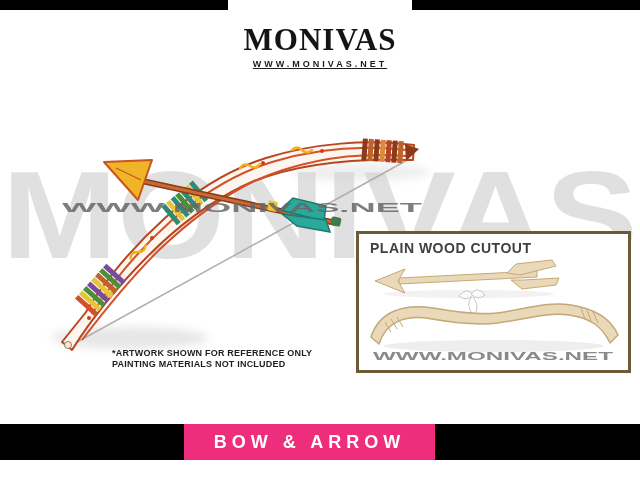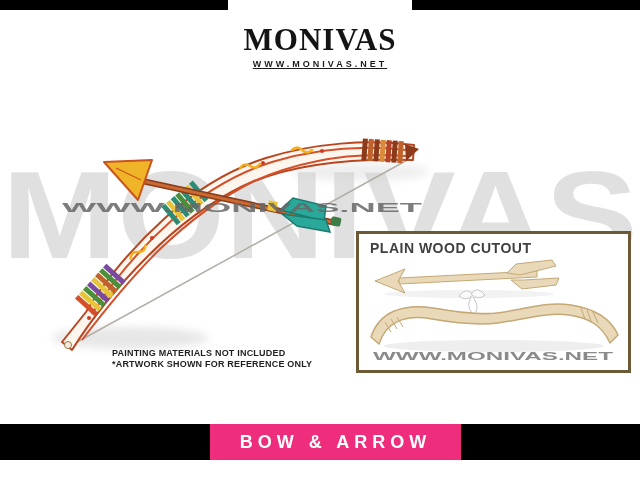--- a/index.html
+++ b/index.html
@@ -46,21 +46,21 @@
   
   .disclaimer {
     position: absolute; left: 112px; top: 348px;
     font-size: 9px; font-weight: bold; color: #1e1e1e; line-height: 11px;
     letter-spacing: 0.2px;
   }
 
   
   .banner { position: absolute; left: 0; top: 424px; width: 640px; height: 36px; background: #000; }
   .banner-center {
-    position: absolute; left: 210px; top: 0; width: 251px; height: 36px;
+    position: absolute; left: 184px; top: 0; width: 251px; height: 36px;
     background: #ee2d7c; color: #fff; display: flex; align-items: center; justify-content: center;
     font-size: 18px; font-weight: bold; letter-spacing: 5px; white-space: nowrap;
   }
 </style>
 </head>
 <body>
 
 <div class="page">
 
   <div class="top-bar left"></div>
@@ -183,22 +183,22 @@
           <path d="M 234 78 l 5 11"></path>
         </g>
       </g>
 
       <text x="14" y="126" font-family="Liberation Sans, sans-serif" font-weight="bold" font-size="11" fill="#8a8a8a" textLength="240" lengthAdjust="spacingAndGlyphs">WWW.MONIVAS.NET</text>
     </svg>
     <div class="cutout-title">PLAIN WOOD CUTOUT</div>
   </div>
 
   <div class="disclaimer">
+    <div>*ARTWORK SHOWN FOR REFERENCE ONLY</div>
     <div>PAINTING MATERIALS NOT INCLUDED</div>
-    <div>*ARTWORK SHOWN FOR REFERENCE ONLY</div>
   </div>
 
   <div class="banner">
     <div class="banner-center">
       <span>BOW &amp; ARROW</span>
     </div>
   </div>
 
 </div>
 

